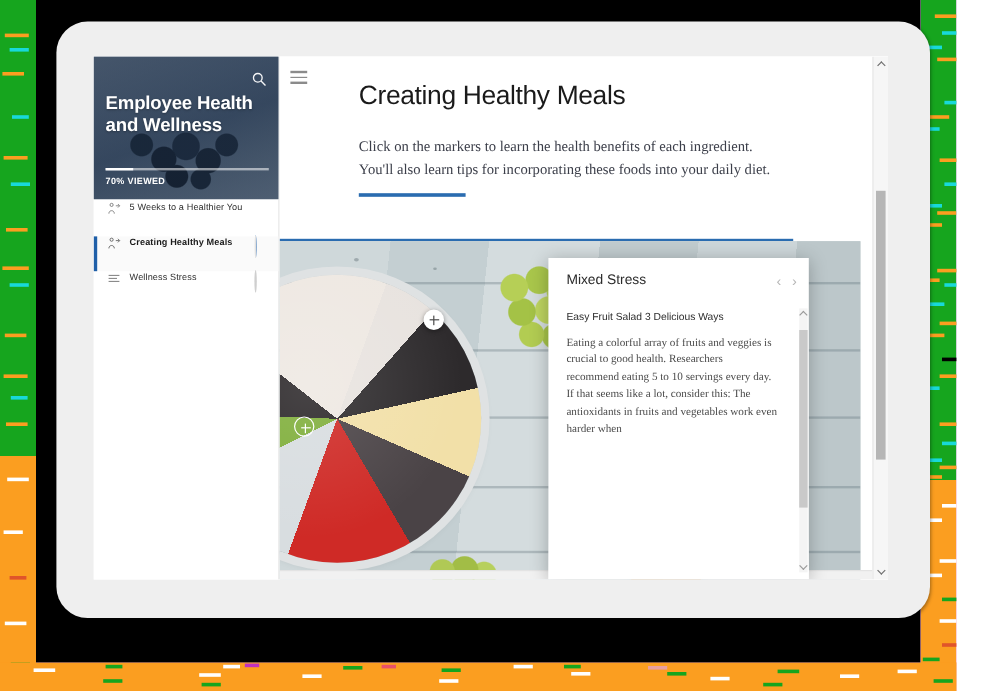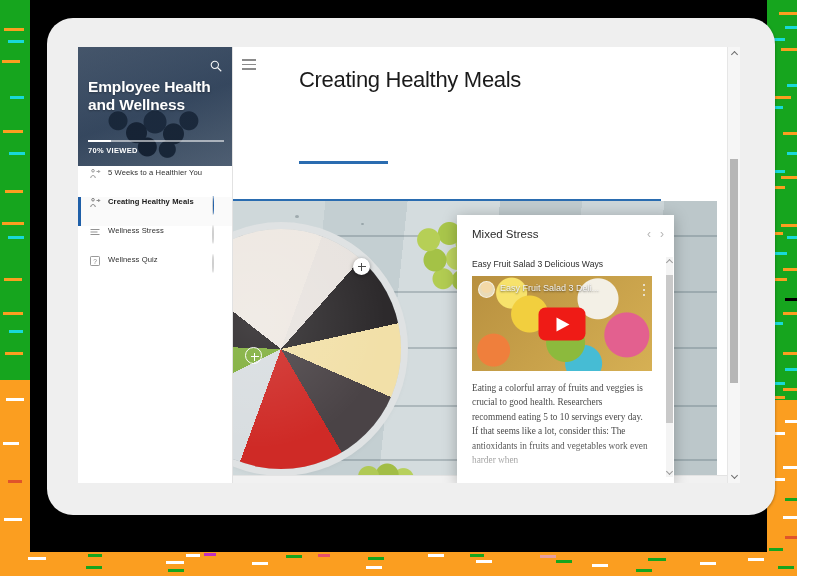--- a/index.html
+++ b/index.html
@@ -631,41 +631,34 @@
           <div class="nav-item">
             <svg class="nav-ico" viewBox="0 0 24 24">
               <line x1="3" y1="7" x2="21" y2="7" stroke="#555" stroke-width="1.7"></line>
               <line x1="3" y1="12" x2="17" y2="12" stroke="#555" stroke-width="1.7"></line>
               <line x1="3" y1="17" x2="21" y2="17" stroke="#555" stroke-width="1.7"></line>
             </svg>
             <span class="nav-label">Wellness Stress</span>
             <span class="nav-status"><span class="ring"></span></span>
           </div>
 
-          <div class="nav-item">
-            <svg class="nav-ico" viewBox="0 0 24 24">
-              <rect x="3" y="3" width="18" height="18" rx="1.6" fill="none" stroke="#555" stroke-width="1.6"></rect>
-              <text x="12" y="17" font-size="13" text-anchor="middle" fill="#555" font-family="Liberation Sans, sans-serif">?</text>
-            </svg>
-            <span class="nav-label">Wellness Quiz</span>
-            <span class="nav-status"><span class="ring"></span></span>
-          </div>
 
         </nav>
       </aside>
 
       <section id="main">
 
         <div class="hamburger">
           <span></span>
             <span></span>
             <span></span>
         </div>
 
         <h1 class="page-title">Creating Healthy Meals</h1>
+        <p class="page-desc">Click on the markers to learn the health benefits of each ingredient. You'll also learn tips for incorporating these foods into your daily diet.</p>
         <div class="blue-rule"></div>
         <div class="divider-rule"></div>
 
         <div class="photo">
           <div class="plank" style="top:34px;"></div>
           <div class="plank" style="top:90px;"></div>
           <div class="plank" style="top:146px;"></div>
           <div class="plank" style="top:204px;"></div>
           <div class="plank" style="top:258px;"></div>
           <div class="speck" style="left:62px;  top:14px; width:4px;  height:3px;"></div>
@@ -688,30 +681,20 @@
         <div id="popup">
           <div class="popup-title">Mixed Stress</div>
           <div class="popup-nav">
             <span>‹</span>
             <span>›</span>
           </div>
 
           <div class="popup-body">
             <div class="video-title">Easy Fruit Salad 3 Delicious Ways</div>
 
-            <div class="video-thumb">
-              <div class="yt-avatar"></div>
-              <div class="yt-title">Easy Fruit Salad 3 Deli...</div>
-              <div class="yt-kebab">
-                  <i></i>
-                  <i></i>
-                  <i></i>
-                </div>
-              <div class="yt-play"></div>
-            </div>
 
             <div class="popup-text">Eating a colorful array of fruits and veggies is crucial to good health. Researchers recommend eating 5 to 10 servings every day. If that seems like a lot, consider this: The antioxidants in fruits and vegetables work even harder when</div>
           </div>
 
           <div class="fade-out"></div>
 
           <div class="popup-scroll">
             <div class="arrow up"></div>
             <div class="thumb"></div>
             <div class="arrow down"></div>

